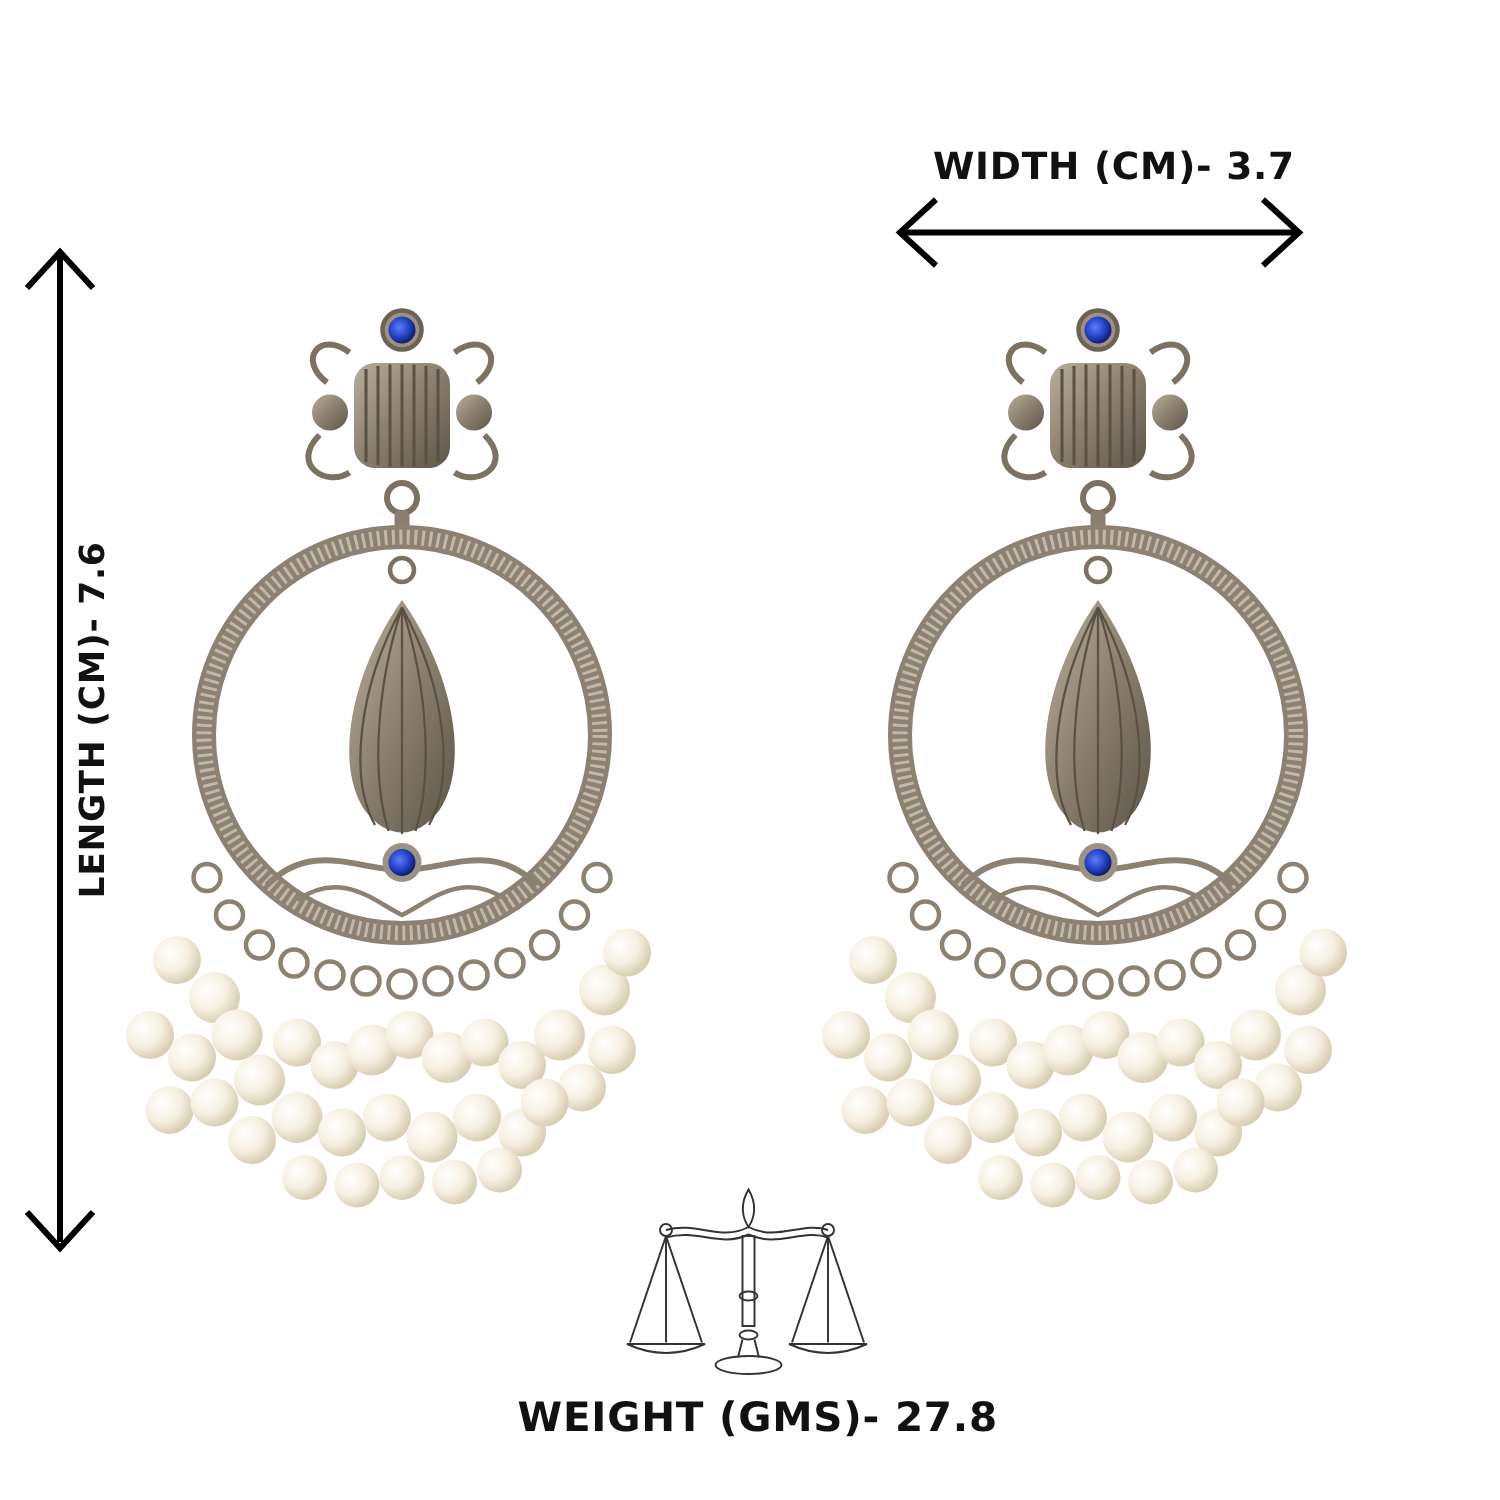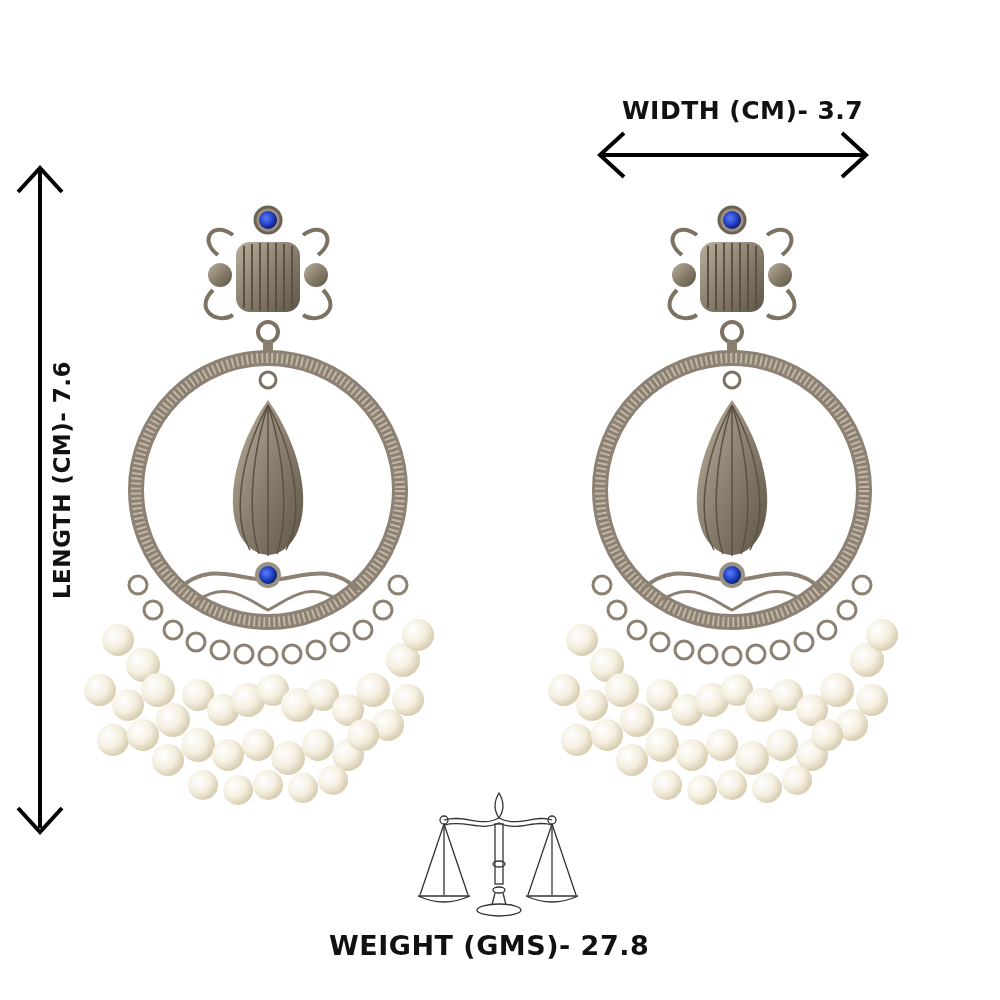--- a/index.html
+++ b/index.html
@@ -5,21 +5,21 @@
   html, body { margin: 0; padding: 0; background: #ffffff; }
   #canvas {
     position: relative; width: 1000px; height: 1000px; background: #ffffff; overflow: hidden;
     font-family: "Liberation Sans", "DejaVu Sans", sans-serif;
   }
   .label {
     position: absolute; font-weight: 700; color: #111111; white-space: nowrap;
     font-family: "DejaVu Sans", "Liberation Sans", sans-serif; letter-spacing: 0.5px;
   }
   #width-label { left: 606px; top: 96px; font-size: 25px; margin-left: 16px; }
-  #weight-label { left: 329px; top: 930px; font-size: 27px; }
+  #weight-label { left: 345px; top: 930px; font-size: 27px; }
   #length-label {
     left: 62px; top: 480px; font-size: 23px;
     transform: translate(-50%, -50%) rotate(-90deg); transform-origin: center;
   }
   svg.abs { position: absolute; left: 0; top: 0; }
   .earring { position: absolute; }
 </style>
 </head>
 <body>
 

